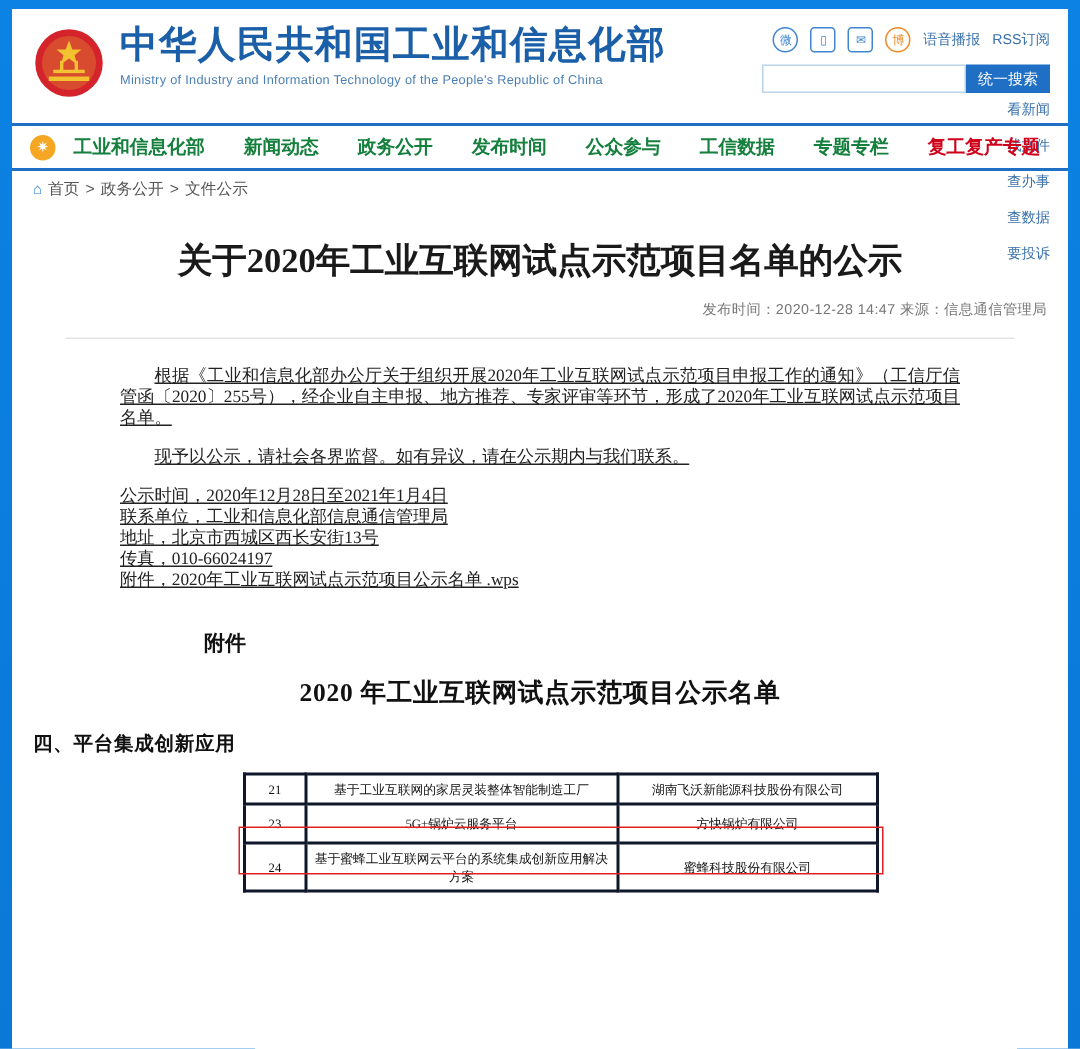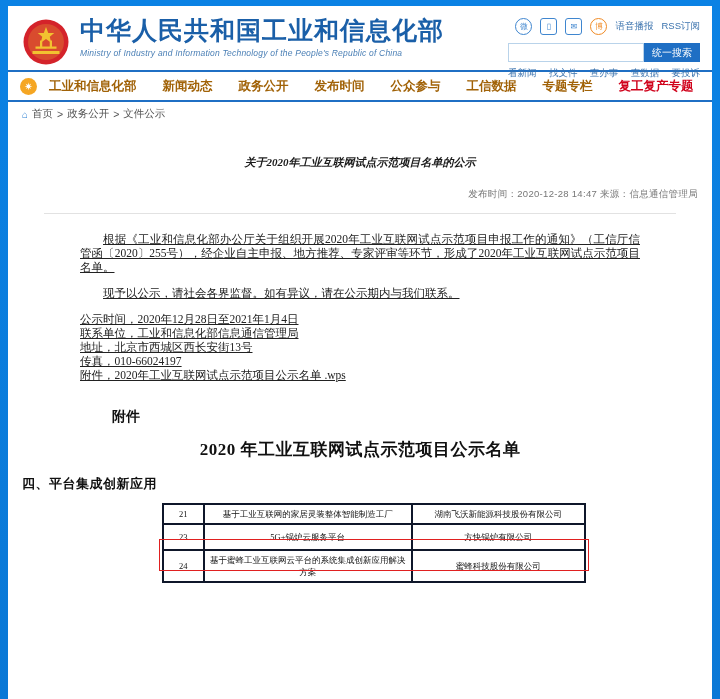--- a/index.html
+++ b/index.html
@@ -27,21 +27,21 @@
     height: 693px;
     overflow: hidden;
     position: relative;
   }
 
   
   .header {
     display: flex;
     align-items: flex-start;
     padding: 10px 12px 6px 14px;
-    height: 64px;
+    height: 76px;
     box-sizing: border-box;
   }
   .emblem {
     width: 48px;
     height: 48px;
     margin-top: 2px;
     flex: 0 0 auto;
   }
   .title-block {
     margin-left: 10px;
@@ -55,21 +55,20 @@
     line-height: 30px;
     font-family: "Liberation Serif", serif;
     white-space: nowrap;
   }
   .en-title {
     color: #4a7fb5;
     font-size: 8.5px;
     letter-spacing: 0.2px;
     margin-top: 2px;
     white-space: nowrap;
-    font-style: italic;
   }
   .header-right {
     margin-left: auto;
     text-align: right;
     padding-top: 2px;
   }
   .top-icons {
     display: flex;
     align-items: center;
     justify-content: flex-end;
@@ -129,20 +128,21 @@
     cursor: pointer;
     font-family: "Liberation Sans", sans-serif;
   }
   .quicklinks {
     display: flex;
     gap: 11px;
     justify-content: space-between;
     margin-top: 5px;
     font-size: 9.5px;
     color: #3a72ad;
+    flex-direction: column;
   }
   .quicklinks span {
     white-space: nowrap;
   }
 
   
   .nav {
     border-top: 2px solid #1f6fc4;
     border-bottom: 2px solid #1f6fc4;
     height: 32px;
@@ -159,21 +159,21 @@
     display: inline-flex;
     align-items: center;
     justify-content: center;
     color: #fff;
     font-size: 10px;
     margin-right: 12px;
     flex: 0 0 auto;
   }
   .nav-item {
     font-size: 12.5px;
-    color: #a16207;
+    color: #15803d;
     font-weight: bold;
     margin-right: 26px;
     white-space: nowrap;
     cursor: pointer;
   }
   .nav-item.last {
     color: #d0021b;
     margin-right: 0;
   }
 
@@ -197,27 +197,26 @@
   }
 
   
   .article {
     margin: 0 14px;
     background: #fff;
     padding: 0 0 4px 0;
   }
   .doc-title {
     text-align: center;
-    font-size: 11px;
+    font-size: 23px;
     font-weight: bold;
     color: #1a1a1a;
     font-family: "Liberation Serif", serif;
     margin: 24px 40px 0 40px;
     line-height: 24px;
-    font-style: italic;
   }
   .doc-meta {
     text-align: right;
     font-size: 9.5px;
     color: #777;
     margin-top: 14px;
     letter-spacing: 0.3px;
   }
   .divider {
     height: 1px;
@@ -246,21 +245,21 @@
     text-align: right;
     font-size: 11.5px;
     line-height: 20px;
     color: #222;
     font-family: "Liberation Serif", serif;
     padding-right: 26px;
   }
 
   
   .attach-label {
-    margin: 26px 0 0 90px;
+    margin: 26px 0 0 114px;
     font-size: 14px;
     font-weight: bold;
     color: #111;
     font-family: "Liberation Serif", serif;
   }
   .attach-title {
     text-align: center;
     font-size: 17px;
     font-weight: bold;
     color: #111;

